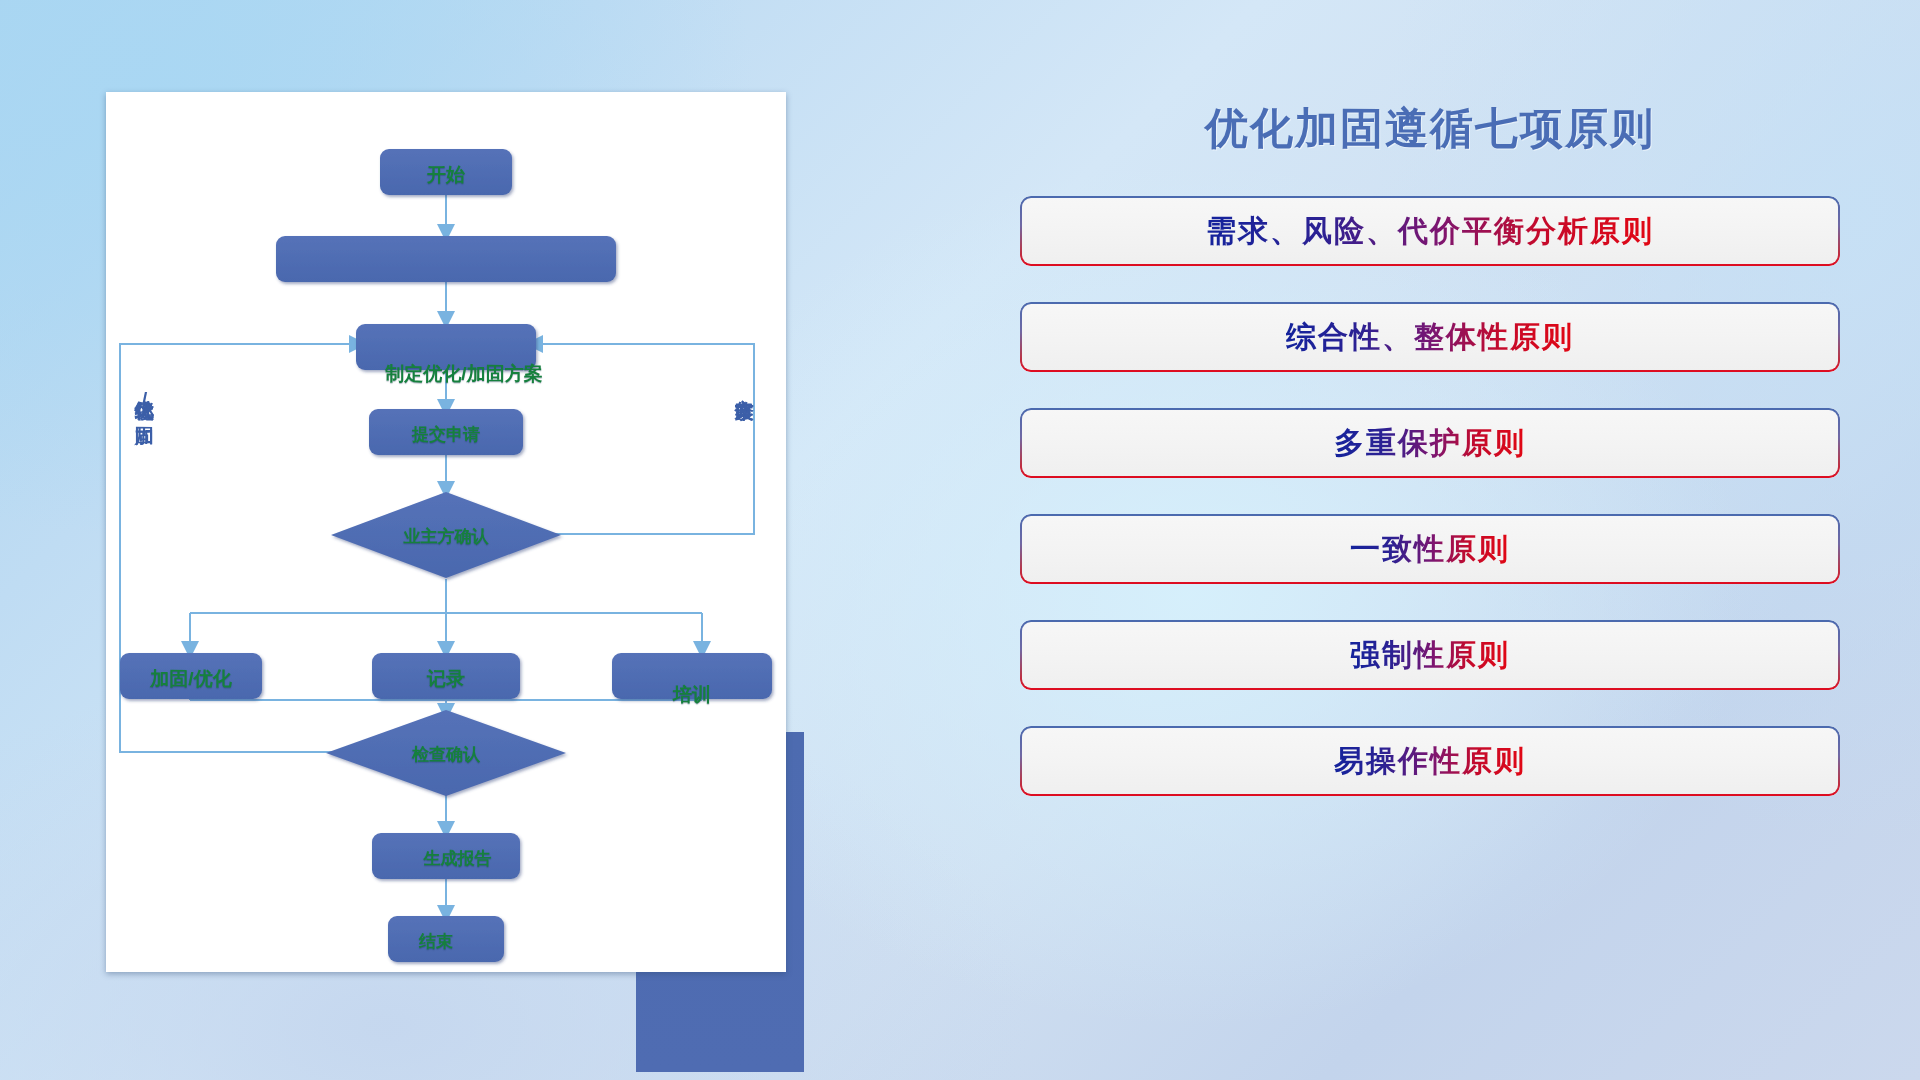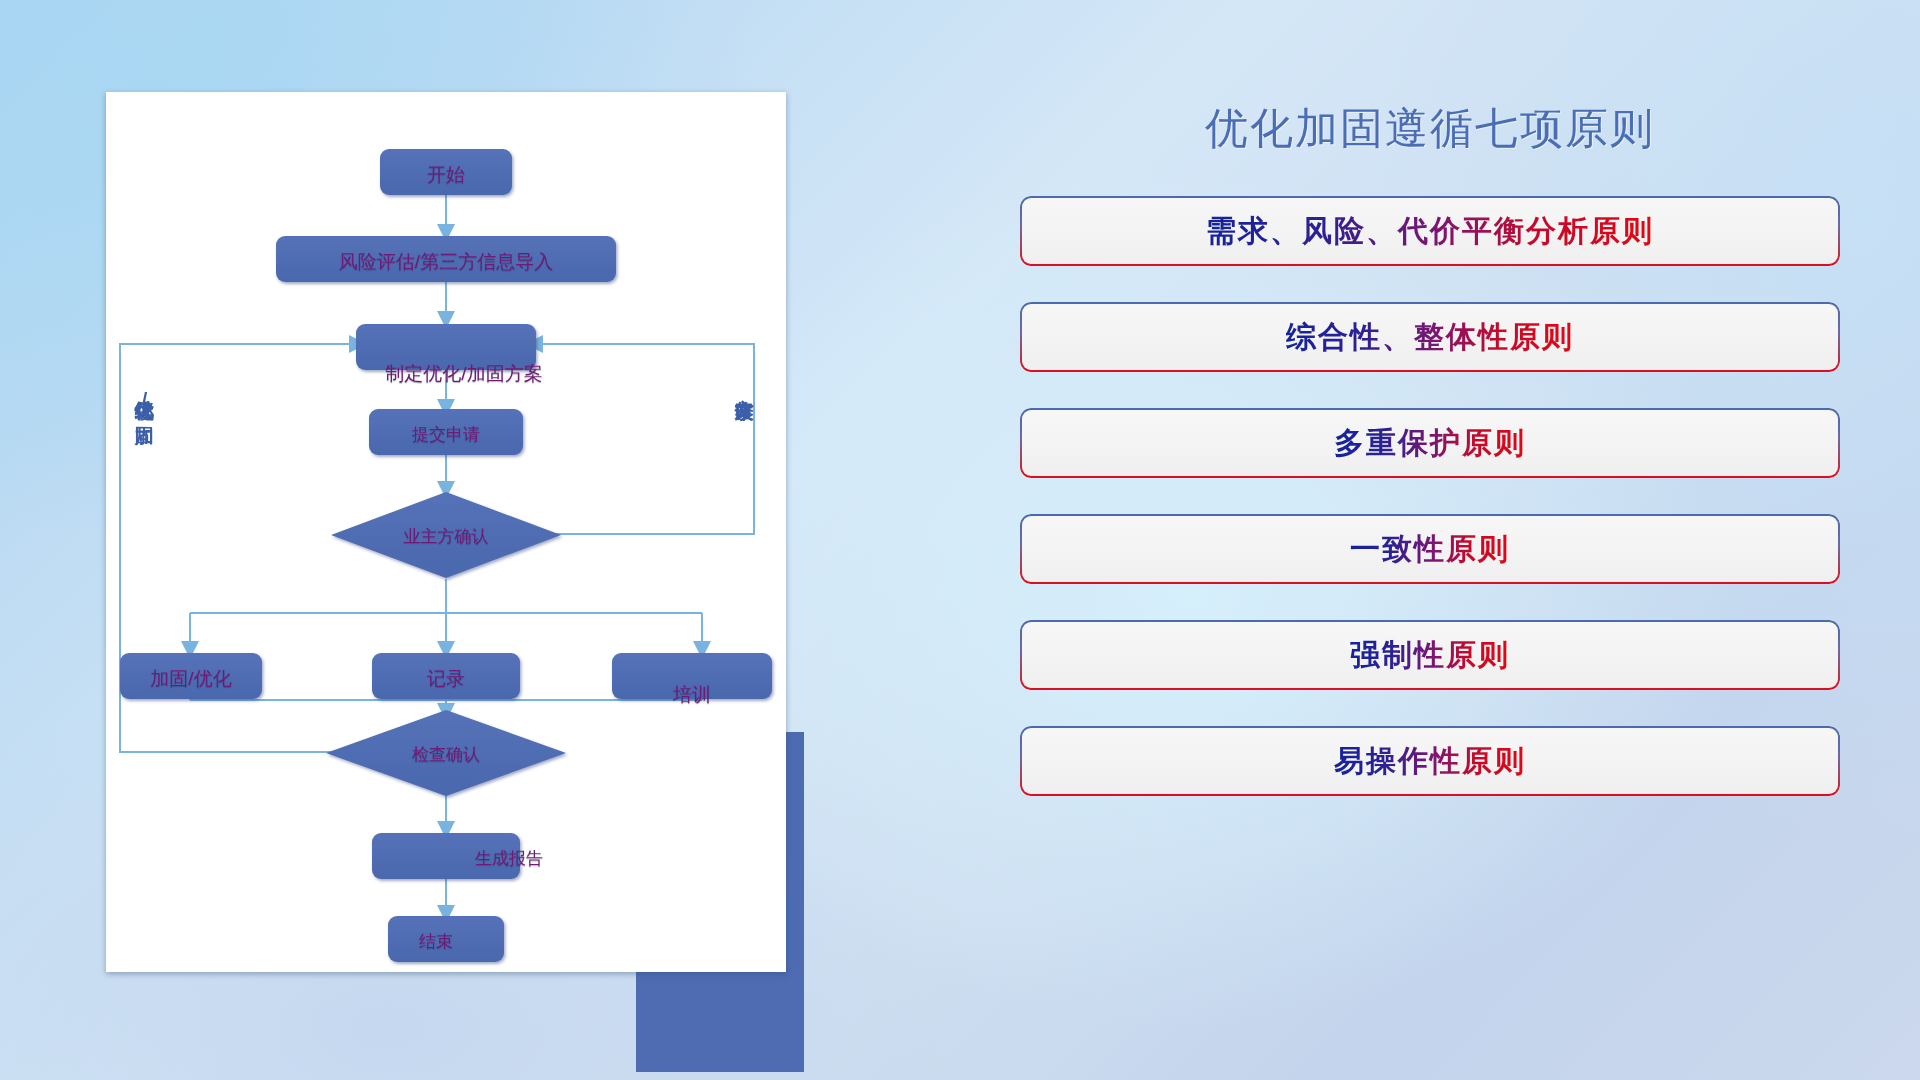--- a/index.html
+++ b/index.html
@@ -49,22 +49,22 @@
     width: 680px;
     height: 880px;
     background: #ffffff;
     box-shadow: 0 2px 6px rgba(40,70,110,0.40);
   }
 
   #flow-svg { position: absolute; left: 0; top: 0; }
 
   .node-label {
     position: absolute;
-    color: #701a75;
-    font-weight: normal;
+    color: #15803d;
+    font-weight: bold;
     white-space: nowrap;
     text-align: center;
     pointer-events: none;
     text-shadow: 0 1px 1px rgba(25,45,85,0.35);
   }
   .node-label.box { font-size: 19px; }
   .node-label.small { font-size: 17px; }
   .node-label.diamond { font-size: 17px; }
 
   .vlabel {
@@ -84,21 +84,21 @@
     left: 1020px;
     top: 100px;
     width: 820px;
     height: 900px;
   }
 
   #principles-title {
     width: 100%;
     text-align: center;
     font-size: 43px;
-    font-weight: normal;
+    font-weight: bold;
     color: #4a6db5;
     letter-spacing: 2px;
     text-shadow: 1px 1px 0 rgba(255,255,255,0.55);
     margin-bottom: 38px;
   }
 
   #cards { display: flex; flex-direction: column; gap: 36px; }
 
   .p-card {
     position: relative;
@@ -205,29 +205,28 @@
           <rect x="14" y="561" width="142" height="46" rx="9" fill="url(#nodeGrad)"></rect>
           <rect x="266" y="561" width="148" height="46" rx="9" fill="url(#nodeGrad)"></rect>
           <rect x="506" y="561" width="160" height="46" rx="9" fill="url(#nodeGrad)"></rect>
           <polygon points="340,618 460,661 340,704 220,661" fill="url(#nodeGrad)"></polygon>
           <rect x="266" y="741" width="148" height="46" rx="9" fill="url(#nodeGrad)"></rect>
           <rect x="282" y="824" width="116" height="46" rx="9" fill="url(#nodeGrad)"></rect>
         </g>
       </svg>
 
       <div class="node-label box" style="left:274px; top:70px;  width:132px;">开始</div>
-      <div class="node-label box" style="left:170px; top:157px; width:340px;">风险评估/第三方信息导入</div>
       <div class="node-label box" style="left:252px; top:245px; width:212px;margin-top:24px;">制定优化/加固方案</div>
       <div class="node-label small" style="left:263px; top:331px; width:154px;">提交申请</div>
       <div class="node-label diamond" style="left:250px; top:433px; width:180px;">业主方确认</div>
       <div class="node-label box" style="left:14px;  top:574px; width:142px;">加固/优化</div>
       <div class="node-label box" style="left:266px; top:574px; width:148px;">记录</div>
       <div class="node-label box" style="left:506px; top:590px; width:160px;">培训</div>
       <div class="node-label diamond" style="left:250px; top:651px; width:180px;">检查确认</div>
-      <div class="node-label small" style="left:266px; top:755px; width:171px;text-align:right;">生成报告</div>
+      <div class="node-label small" style="left:266px; top:755px; width:171px;">生成报告</div>
       <div class="node-label small" style="left:282px; top:838px; width:96px;">结束</div>
 
       <div class="vlabel" style="left:28px;  top:292px; height:180px;">继续优化/加固</div>
       <div class="vlabel" style="left:628px; top:292px; height:130px;">方案修改</div>
 
     </div>
   </div>
 
   <div id="principles">
 

